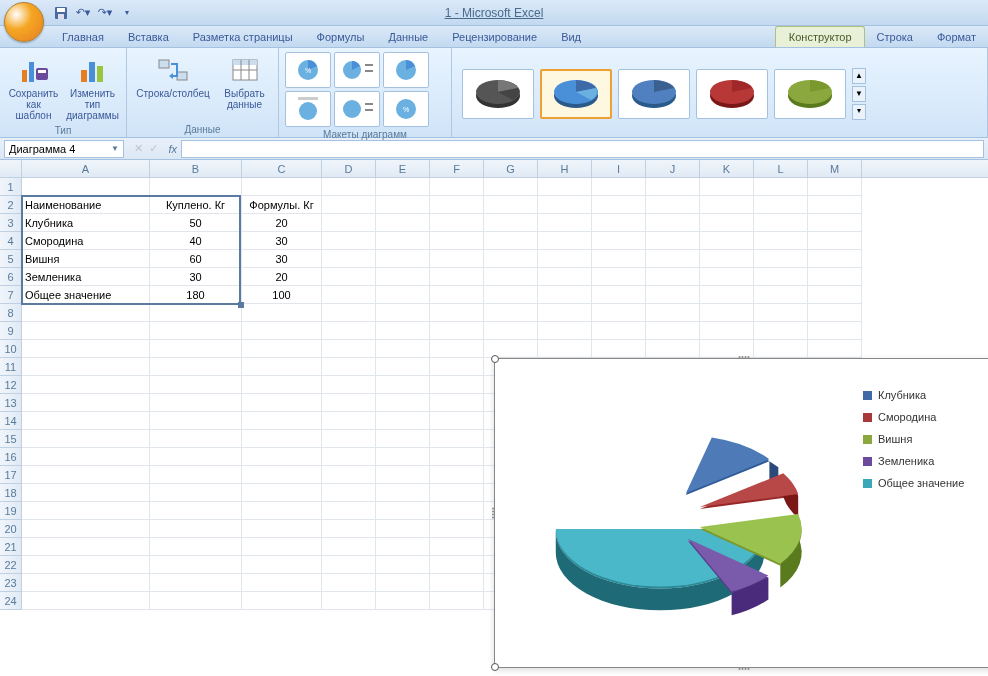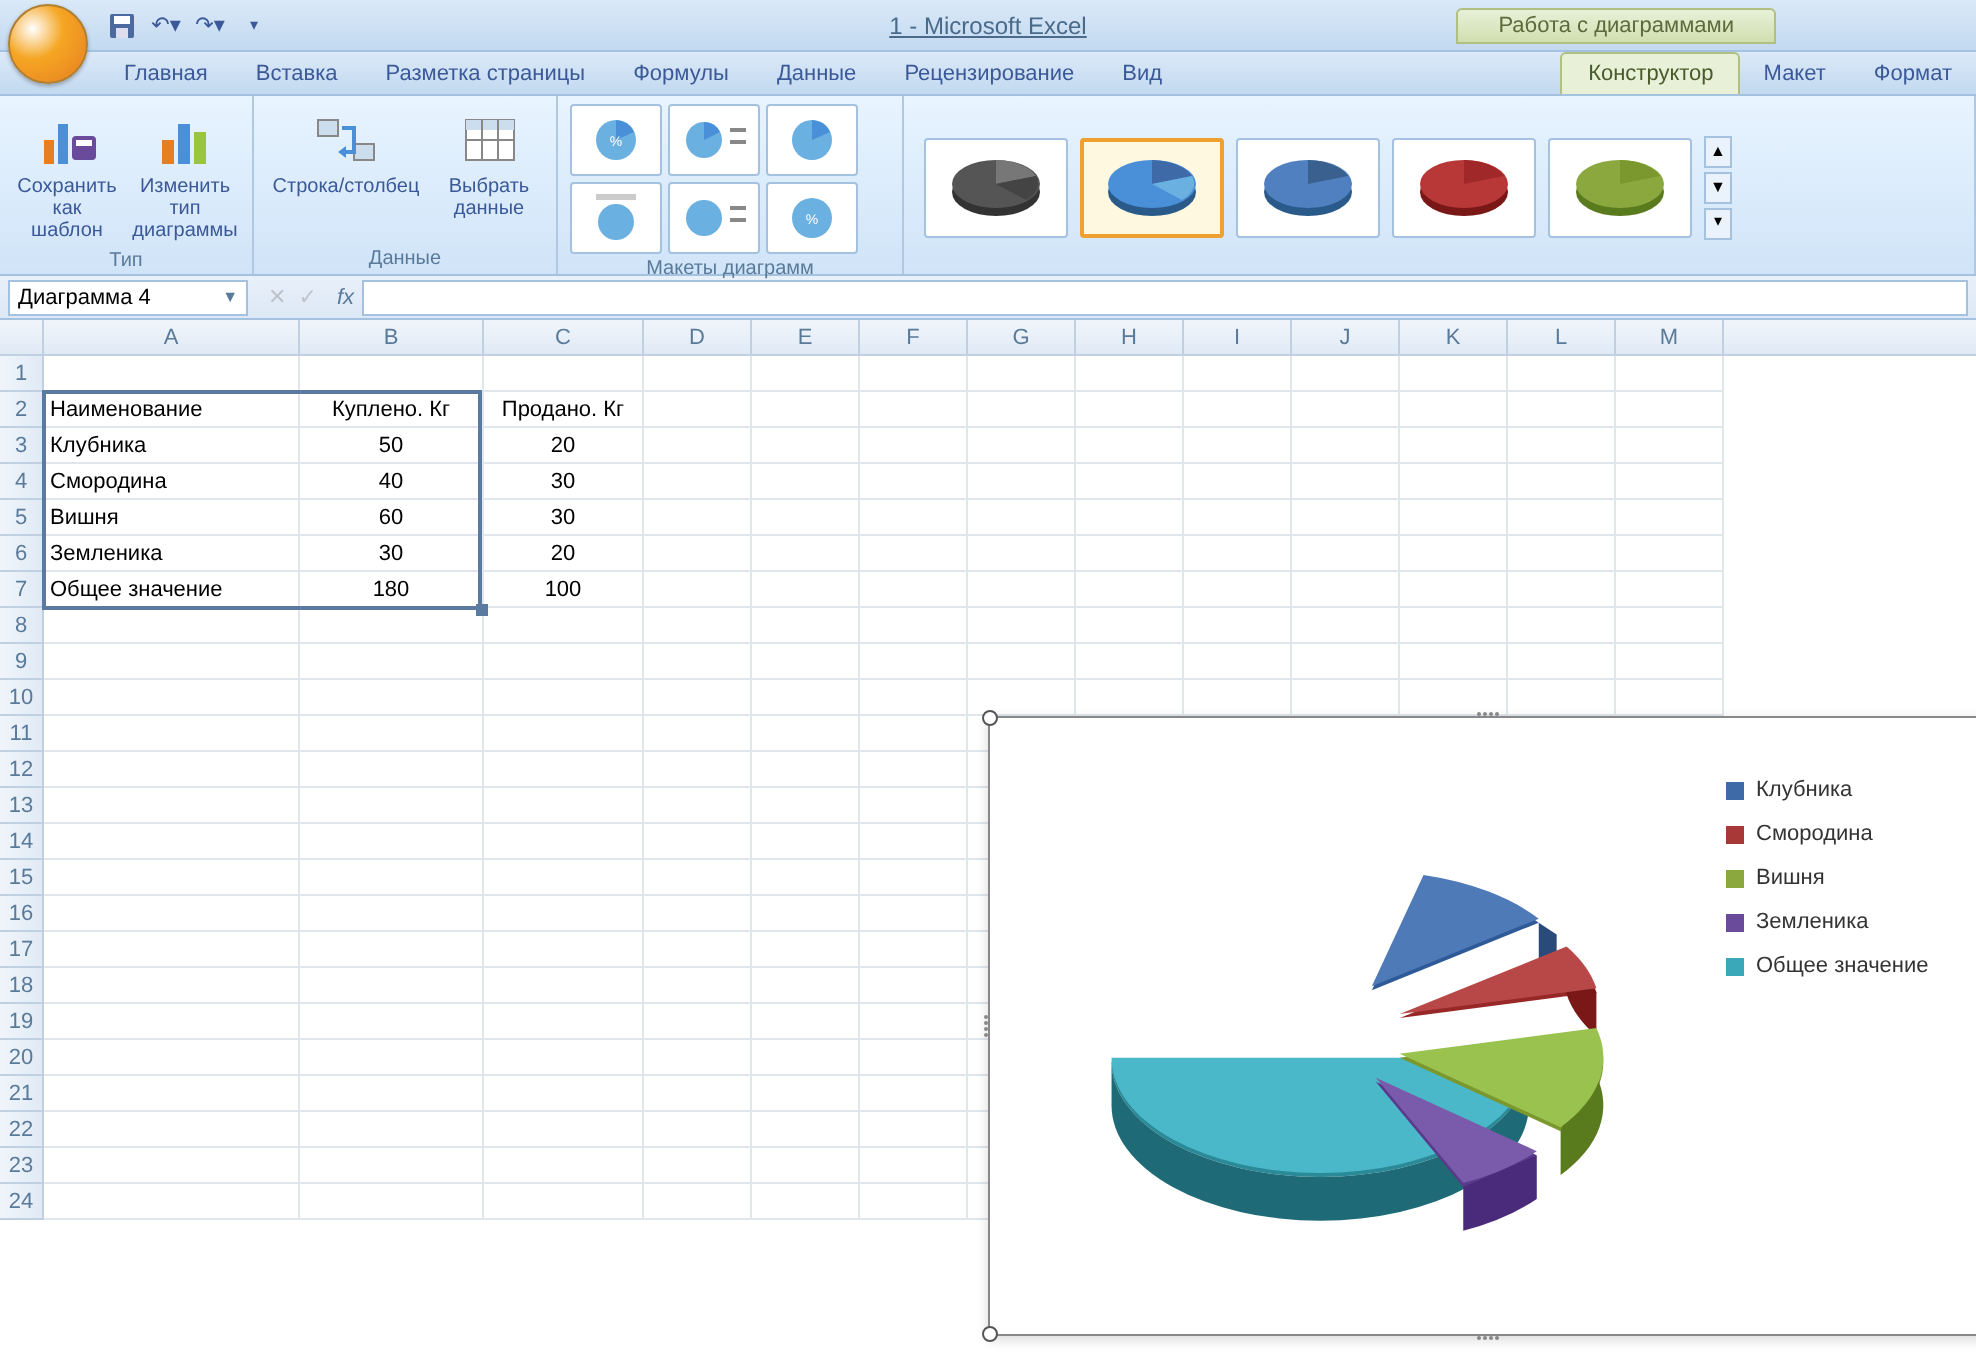--- a/index.html
+++ b/index.html
@@ -86,34 +86,33 @@
           <rect x="1" y="1" width="12" height="12" fill="#4a6aa0" rx="1"></rect>
           <rect x="3" y="2" width="8" height="4" fill="#fff"></rect>
           <rect x="4" y="8" width="6" height="5" fill="#dde"></rect>
         </svg>
       </div>
     <div class="qat-btn">↶▾</div>
     <div class="qat-btn">↷▾</div>
     <div class="qat-btn" style="font-size:8px;">▾</div>
   </div>
   <div class="title-center">1 - Microsoft Excel</div>
-  <div class="chart-tools-tab">Работа с диаграммами</div>
 </div>
 
 <div class="ribbon-tabs">
   <div class="ribbon-tab">Главная</div>
   <div class="ribbon-tab">Вставка</div>
   <div class="ribbon-tab">Разметка страницы</div>
   <div class="ribbon-tab">Формулы</div>
   <div class="ribbon-tab">Данные</div>
   <div class="ribbon-tab">Рецензирование</div>
   <div class="ribbon-tab">Вид</div>
   <div style="flex:1"></div>
   <div class="ribbon-tab active">Конструктор</div>
-  <div class="ribbon-tab">Макет</div>
+  <div class="ribbon-tab">Строка</div>
   <div class="ribbon-tab">Формат</div>
 </div>
 
 <div class="ribbon">
   <div class="ribbon-group">
     <div class="group-content">
       <div class="big-btn">
         <div class="icon-box"><svg viewBox="0 0 32 32">
               <rect x="4" y="16" width="5" height="12" fill="#e67e22"></rect>
               <rect x="11" y="8" width="5" height="20" fill="#4a90d9"></rect>
@@ -412,21 +411,21 @@
           <div class="cell cH"></div>
           <div class="cell cI"></div>
           <div class="cell cJ"></div>
           <div class="cell cK"></div>
           <div class="cell cL"></div>
           <div class="cell cM"></div>
         </div>
         <div class="row">
           <div class="cell cA">Наименование</div>
           <div class="cell cB num">Куплено. Кг</div>
-          <div class="cell cC num">Продано. Кг</div>
+          <div class="cell cC num">Формулы. Кг</div>
           <div class="cell cD"></div>
           <div class="cell cE"></div>
           <div class="cell cF"></div>
           <div class="cell cG"></div>
           <div class="cell cH"></div>
           <div class="cell cI"></div>
           <div class="cell cJ"></div>
           <div class="cell cK"></div>
           <div class="cell cL"></div>
           <div class="cell cM"></div>

